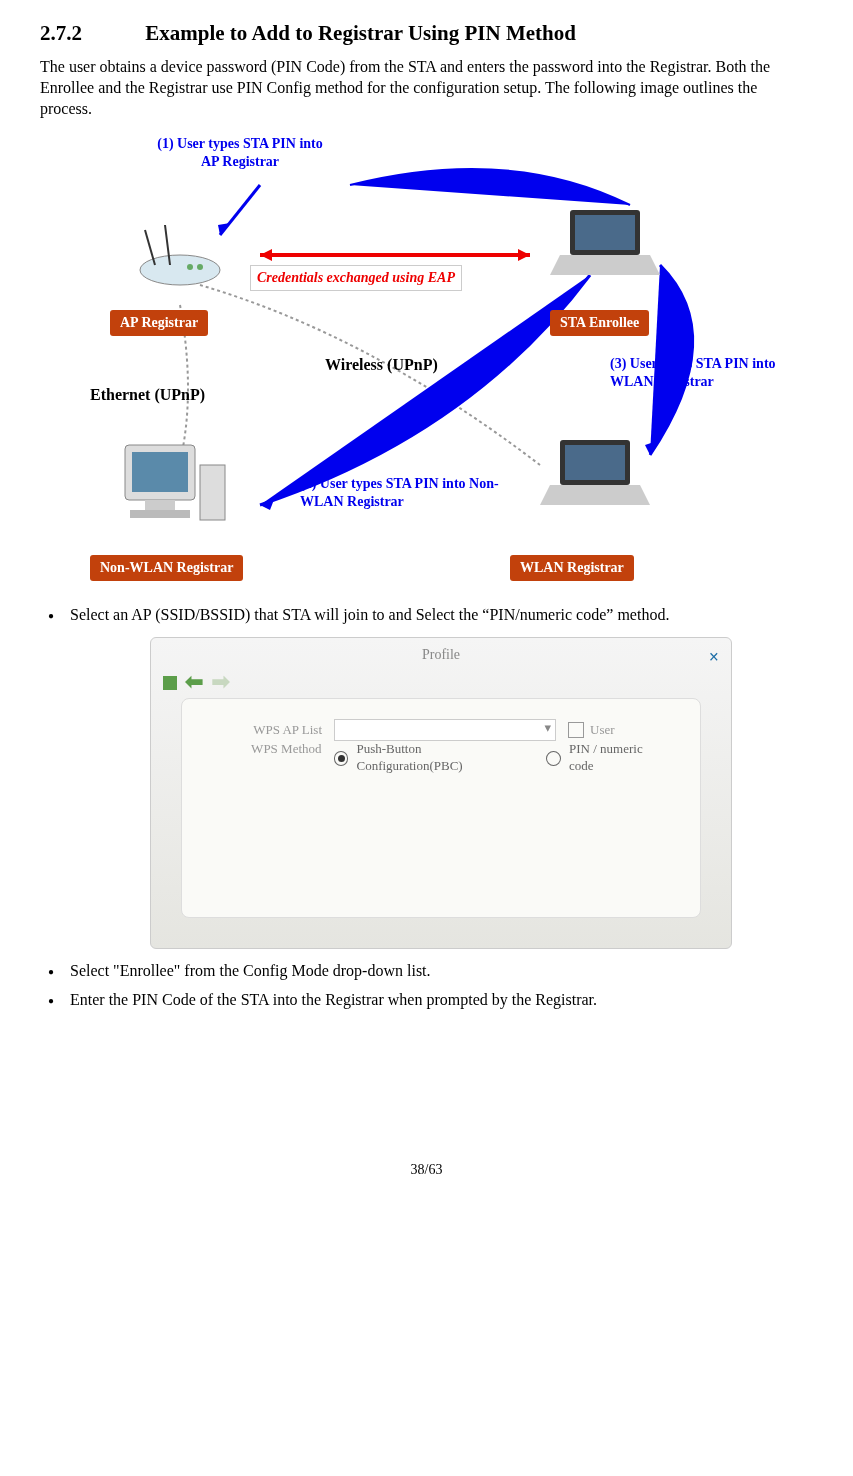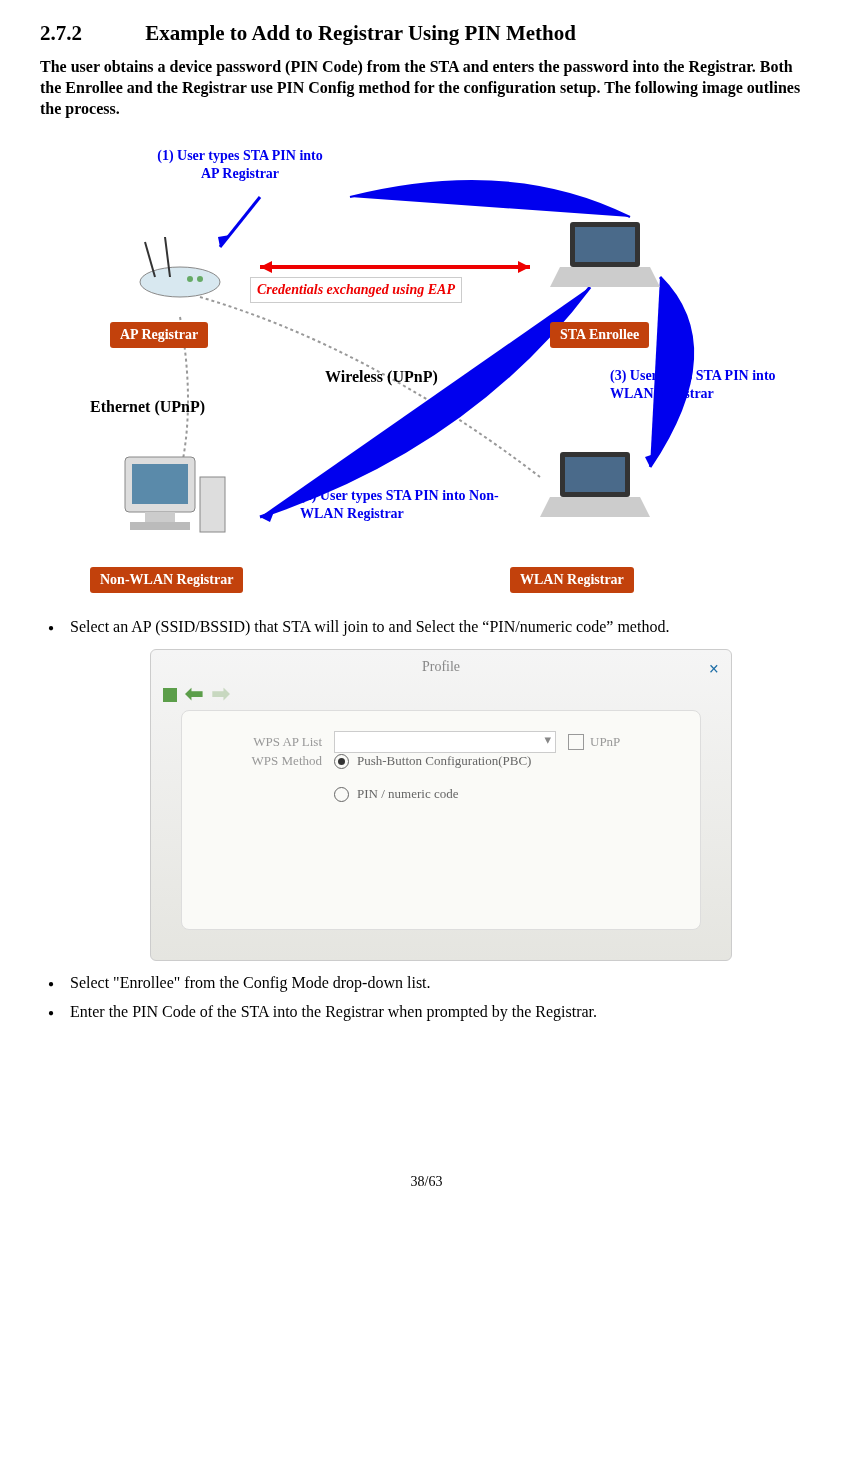--- a/index.html
+++ b/index.html
@@ -14,22 +14,21 @@
     .section-heading {
       font-weight: bold;
       font-size: 21px;
       margin-bottom: 10px;
     }
     .section-number {
       display: inline-block;
       width: 100px;
     }
     .body-text {
-      margin-bottom: 27px;
-      font-weight: bold;
+      margin-bottom: 15px;
     }
     ul {
       list-style: none;
       padding-left: 0;
       margin: 12px 0;
     }
     li {
       position: relative;
       padding-left: 30px;
       margin-bottom: 8px;
@@ -173,21 +172,21 @@
       color: #999;
     }
     .checkbox-box {
       width: 14px;
       height: 14px;
       border: 1px solid #999;
       margin-right: 6px;
     }
     .radio-group {
       display: flex;
-      flex-direction: column;
+      flex-direction: row;
       gap: 16px;
     }
     .radio-item {
       display: flex;
       align-items: center;
       color: #666;
     }
     .radio-circle {
       width: 13px;
       height: 13px;
@@ -306,21 +305,21 @@
     <div class="icon-box"></div>
     <div class="icon-arrow-left">⬅</div>
     <div class="icon-arrow-right" style="color:#c8d8c0">➡</div>
   </div>
   <div class="inner-panel">
     <div class="form-row">
       <div class="form-label">WPS AP List</div>
       <div class="dropdown"></div>
       <div class="checkbox-label">
         <div class="checkbox-box"></div>
-        <span>UPnP</span>
+        <span>User</span>
       </div>
     </div>
     <div class="form-row" style="align-items:flex-start;">
       <div class="form-label">WPS Method</div>
       <div class="radio-group">
         <div class="radio-item">
           <div class="radio-circle">
               <div class="radio-dot"></div>
             </div>
           <span>Push-Button Configuration(PBC)</span>

